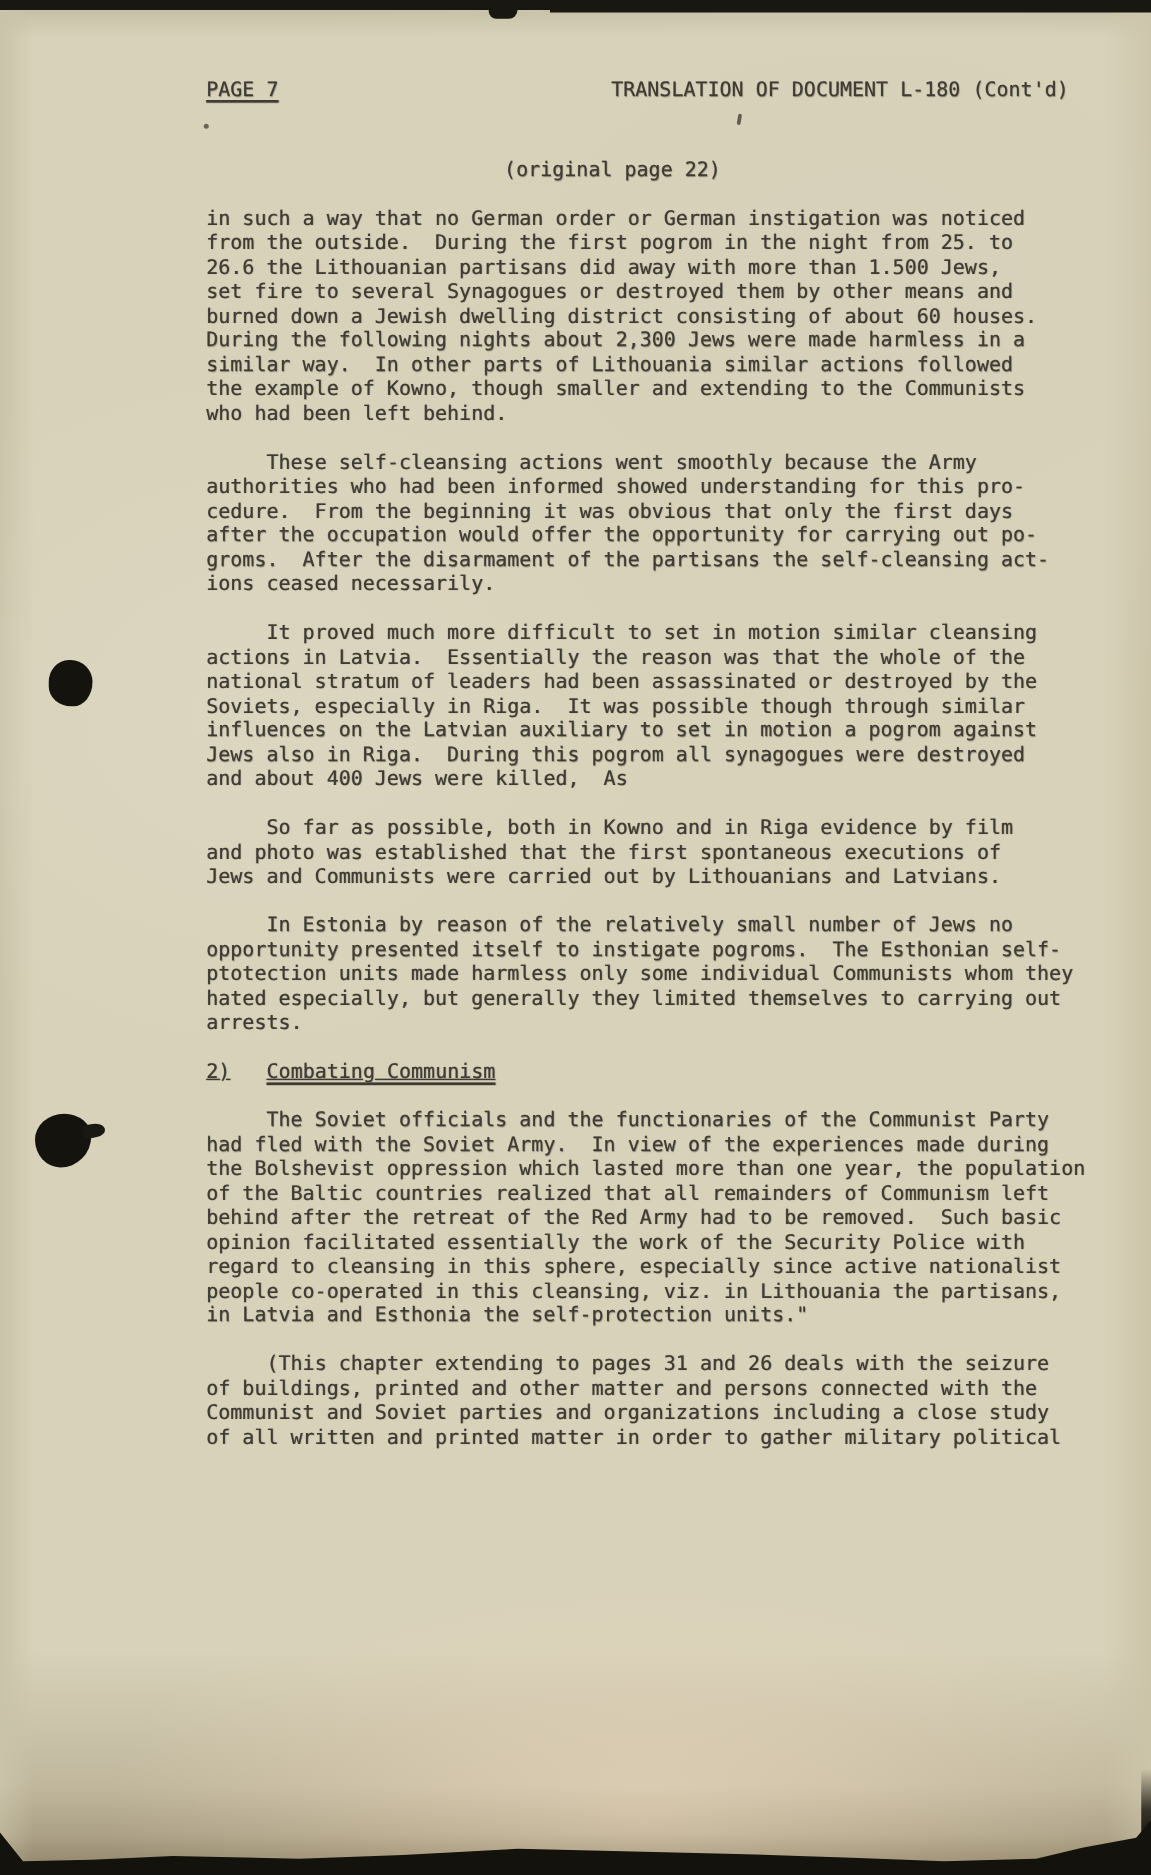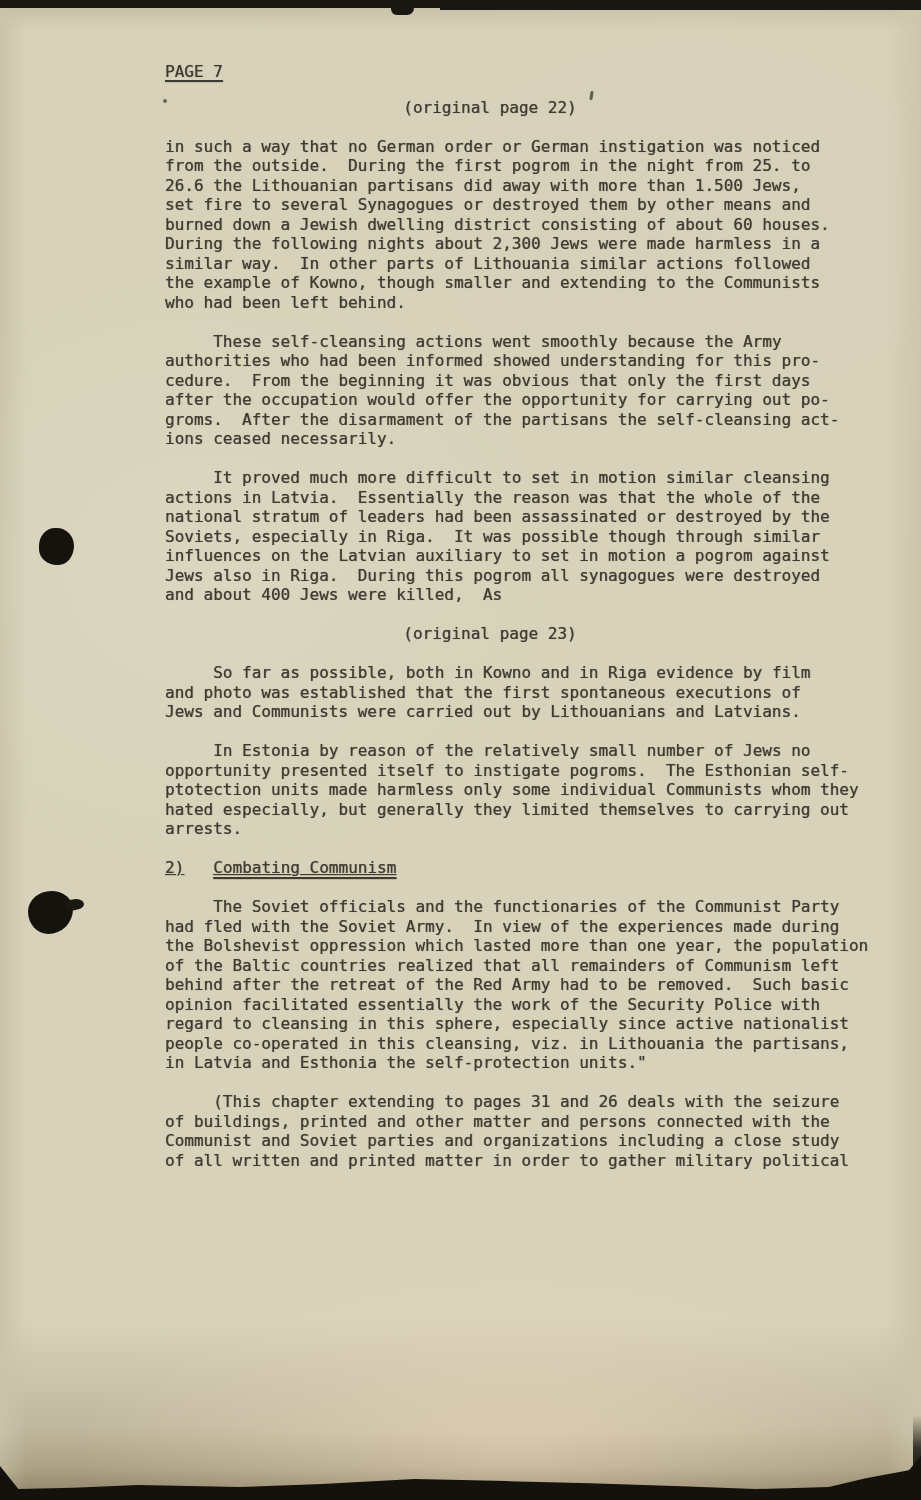--- a/index.html
+++ b/index.html
@@ -19,21 +19,21 @@
   }
   .ink, .content { color: #3e3b32; }
   .content {
     position: absolute; left: 165px; top: 62px; width: 710px;
     font-size: 16px; line-height: 19.5px;
     text-shadow: 0.4px 0.3px 0.8px rgba(62,59,50,0.55), -0.3px 0 0.5px rgba(62,59,50,0.3);
   }
   .header-row { display: flex; justify-content: space-between; width: 690px; white-space: pre; }
   .page-label { text-decoration: underline; text-decoration-thickness: 2px; text-underline-offset: 3px; }
   .marker { width: 650px; text-align: center; margin-top: 19.5px; }
-  .marker-first { margin-top: 16px; }
+  .marker-first { margin-top: 44px; }
   .para { white-space: pre-wrap; margin: 19.5px 0 0 0; }
   .heading { margin: 19.5px 0 0 0; white-space: pre; text-decoration: underline; }
   .heading .num { margin-right: 29px; }
   .u { text-decoration-thickness: 1.6px; text-underline-offset: 3px; }
   .u-heavy { text-decoration: underline; text-decoration-thickness: 2.4px; text-underline-offset: 3.5px; }
   
   .top-edge { position: absolute; left: 0; top: 0; width: 921px; height: 8px; background: #191711; }
   .top-edge-right { position: absolute; left: 440px; top: 0; width: 481px; height: 10px; background: #191711; }
   .top-notch { position: absolute; left: 391px; top: 5px; width: 23px; height: 10px; background: #191711; border-radius: 0 0 7px 6px; }
   .hole-top { position: absolute; left: 39px; top: 528px; width: 35px; height: 37px; background: #15130e; border-radius: 48% 52% 46% 54% / 50% 50% 55% 45%; }
@@ -52,20 +52,21 @@
 </style>
 </head>
 <body>
 
 <div class="paper">
 
   <div class="content">
 
     <div class="header-row">
       <span class="page-label">PAGE 7</span>
+      <span>TRANSLATION OF DOCUMENT L-180 (Cont'd)</span>
     </div>
 
     <div class="marker marker-first">(original page 22)</div>
 
     <div class="para">in such a way that no German order or German instigation was noticed
 from the outside.  During the first pogrom in the night from 25. to
 26.6 the Lithouanian partisans did away with more than 1.500 Jews,
 set fire to several Synagogues or destroyed them by other means and
 burned down a Jewish dwelling district consisting of about 60 houses.
 During the following nights about 2,300 Jews were made harmless in a
@@ -81,21 +82,20 @@
 ions ceased necessarily.</div>
 
     <div class="para"><span>     It proved much more difficult to set in motion similar cleansing
 actions in </span><span class="u">Latvia</span><span>.  Essentially the reason was that the whole of the
 national stratum of leaders had been assassinated or destroyed by the
 Soviets, especially in Riga.  It was possible though through similar
 influences on the Latvian auxiliary to set in motion a pogrom against
 Jews also in Riga.  During this pogrom all synagogues were destroyed
 and about 400 Jews were killed,  As</span></div>
 
-    <div class="marker">(original page 23)</div>
 
 
     <div class="para">     So far as possible, both in Kowno and in Riga evidence by film
 and photo was established that the first spontaneous executions of
 Jews and Communists were carried out by Lithouanians and Latvians.</div>
 
     <div class="para"><span>     In </span><span class="u">Estonia</span><span> by reason of the relatively small number of Jews no
 opportunity presented itself to instigate pogroms.  The Esthonian self-
 ptotection units made harmless only some individual Communists whom they
 hated especially, but generally they limited themselves to carrying out

